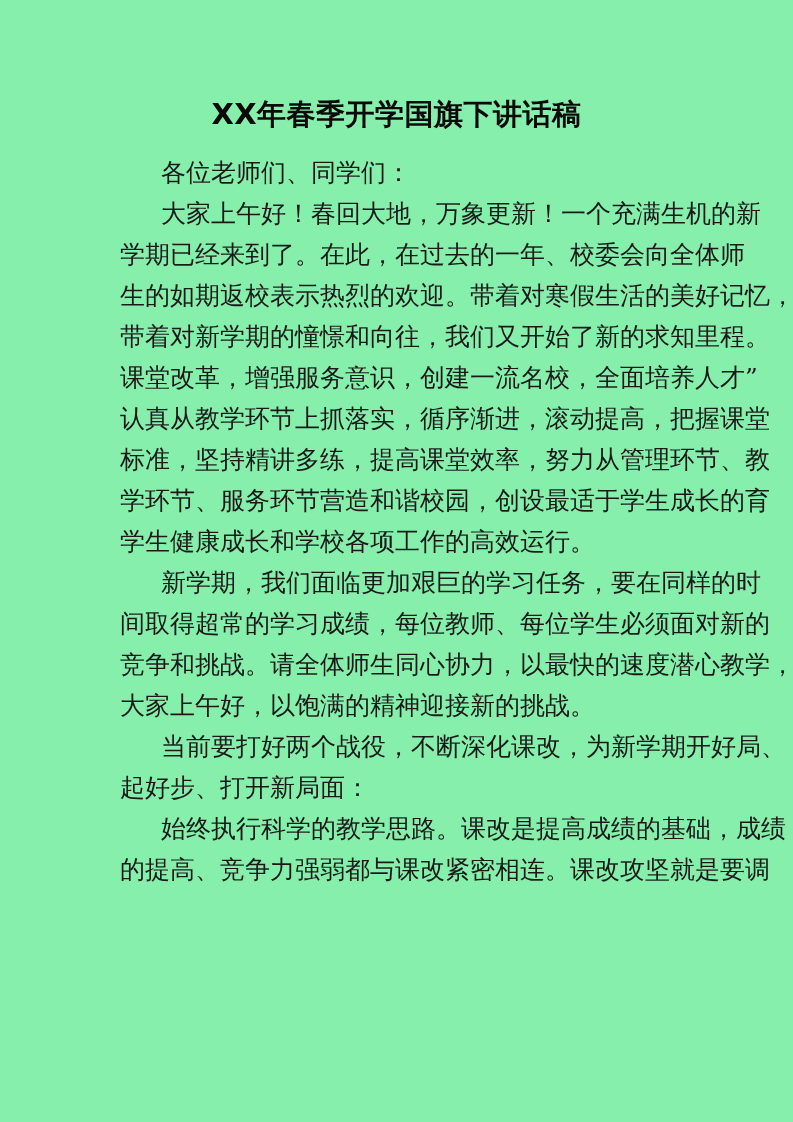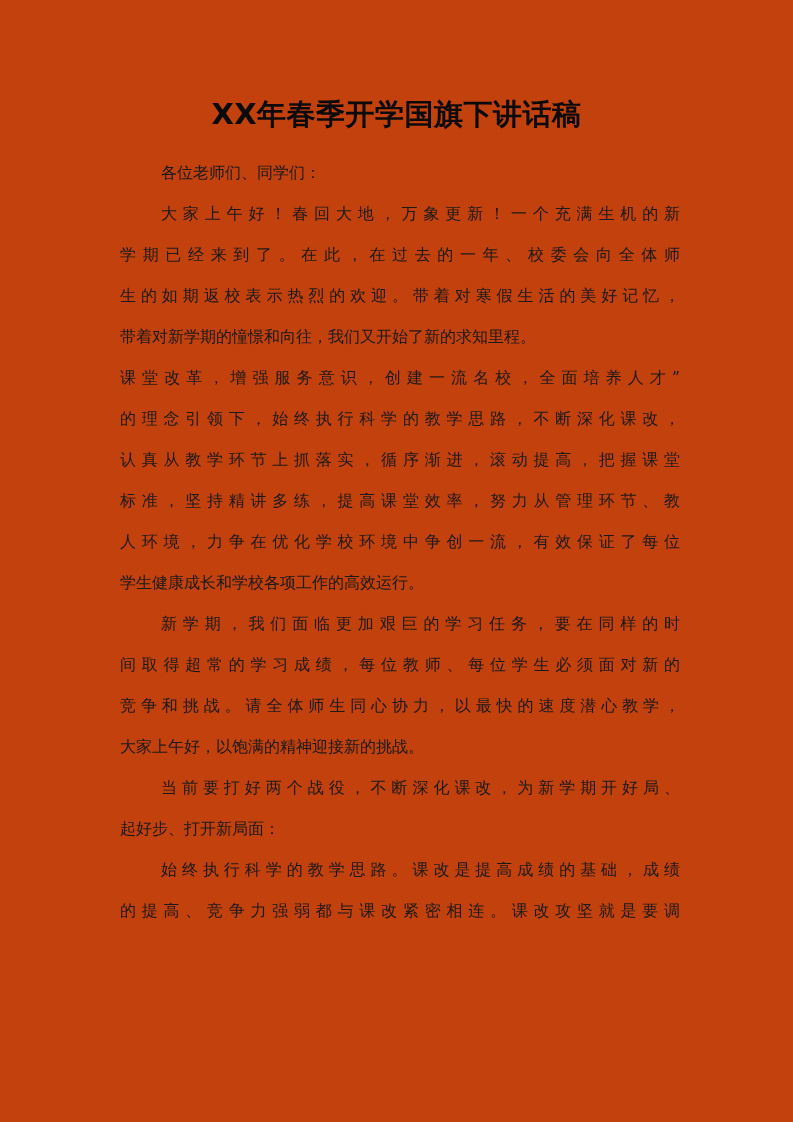--- a/index.html
+++ b/index.html
@@ -14,21 +14,21 @@
       overflow: hidden;
       font-family: "DejaVu Serif", "Liberation Serif", serif;
       color: #111111;
     }
     .page {
       position: absolute;
       left: 0;
       top: 0;
       width: 793px;
       height: 1122px;
-      background: #c2410c;
+      background: #86efac;
     }
     .title {
       position: absolute;
       left: 0;
       top: 92px;
       width: 793px;
       text-align: center;
       font-family: "DejaVu Sans", "Liberation Sans", sans-serif;
       font-weight: bold;
       font-size: 29px;
@@ -38,21 +38,21 @@
     }
     .body-text {
       position: absolute;
       left: 120px;
       top: 152px;
       width: 560px;
     }
     .line {
       height: 41px;
       line-height: 41px;
-      font-size: 16px;
+      font-size: 25px;
       white-space: nowrap;
       text-align: justify;
       text-align-last: justify;
       color: #1a1a1a;
     }
     .line.indent {
       padding-left: 41px;
     }
     .line.last {
       text-align-last: left;
@@ -64,24 +64,23 @@
 <div class="page">
   <div class="title">XX年春季开学国旗下讲话稿</div>
 
   <div class="body-text">
     <div class="line indent last">各位老师们、同学们：</div>
     <div class="line indent">大家上午好！春回大地，万象更新！一个充满生机的新</div>
     <div class="line">学期已经来到了。在此，在过去的一年、校委会向全体师</div>
     <div class="line">生的如期返校表示热烈的欢迎。带着对寒假生活的美好记忆，</div>
     <div class="line last">带着对新学期的憧憬和向往，我们又开始了新的求知里程。</div>
     <div class="line">课堂改革，增强服务意识，创建一流名校，全面培养人才”</div>
-    <div class="line">的理念引领下，始终执行科学的教学思路，不断深化课改，</div>
     <div class="line">认真从教学环节上抓落实，循序渐进，滚动提高，把握课堂</div>
     <div class="line">标准，坚持精讲多练，提高课堂效率，努力从管理环节、教</div>
-    <div class="line">人环境，力争在优化学校环境中争创一流，有效保证了每位</div>
+    <div class="line">学环节、服务环节营造和谐校园，创设最适于学生成长的育</div>
     <div class="line last">学生健康成长和学校各项工作的高效运行。</div>
     <div class="line indent">新学期，我们面临更加艰巨的学习任务，要在同样的时</div>
     <div class="line">间取得超常的学习成绩，每位教师、每位学生必须面对新的</div>
     <div class="line">竞争和挑战。请全体师生同心协力，以最快的速度潜心教学，</div>
     <div class="line last">大家上午好，以饱满的精神迎接新的挑战。</div>
     <div class="line indent">当前要打好两个战役，不断深化课改，为新学期开好局、</div>
     <div class="line last">起好步、打开新局面：</div>
     <div class="line indent">始终执行科学的教学思路。课改是提高成绩的基础，成绩</div>
     <div class="line">的提高、竞争力强弱都与课改紧密相连。课改攻坚就是要调</div>
   </div>

